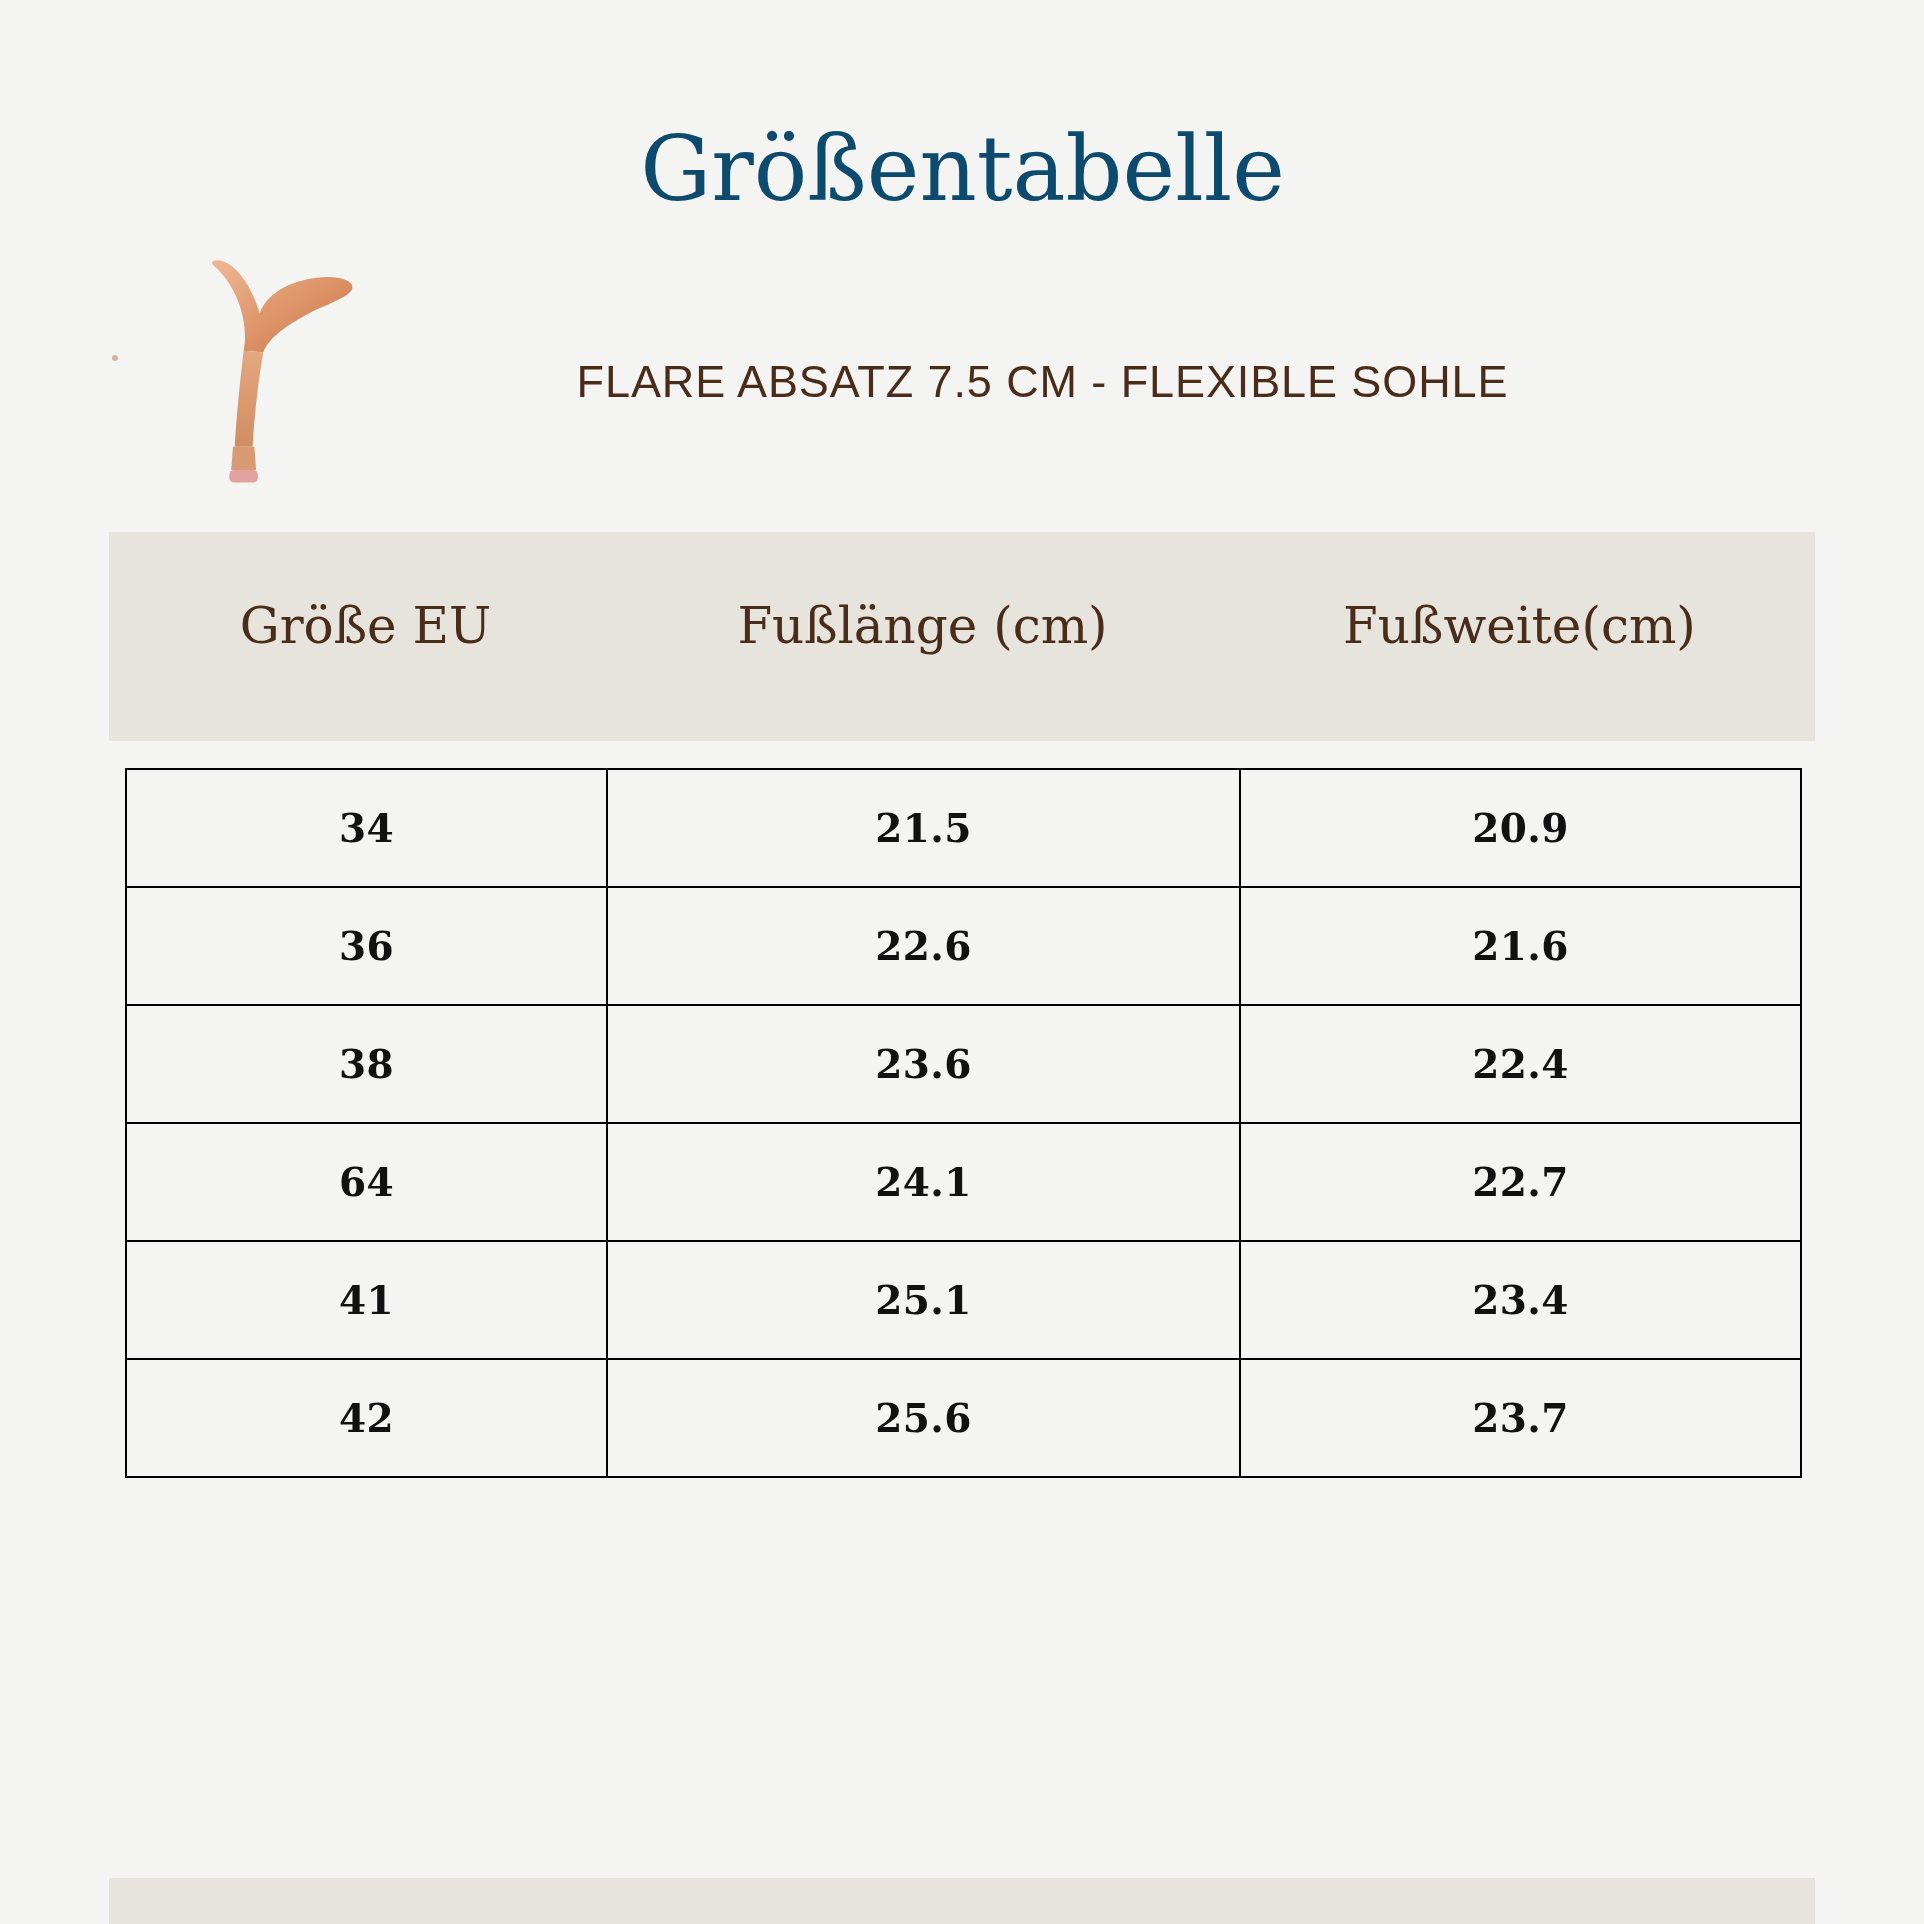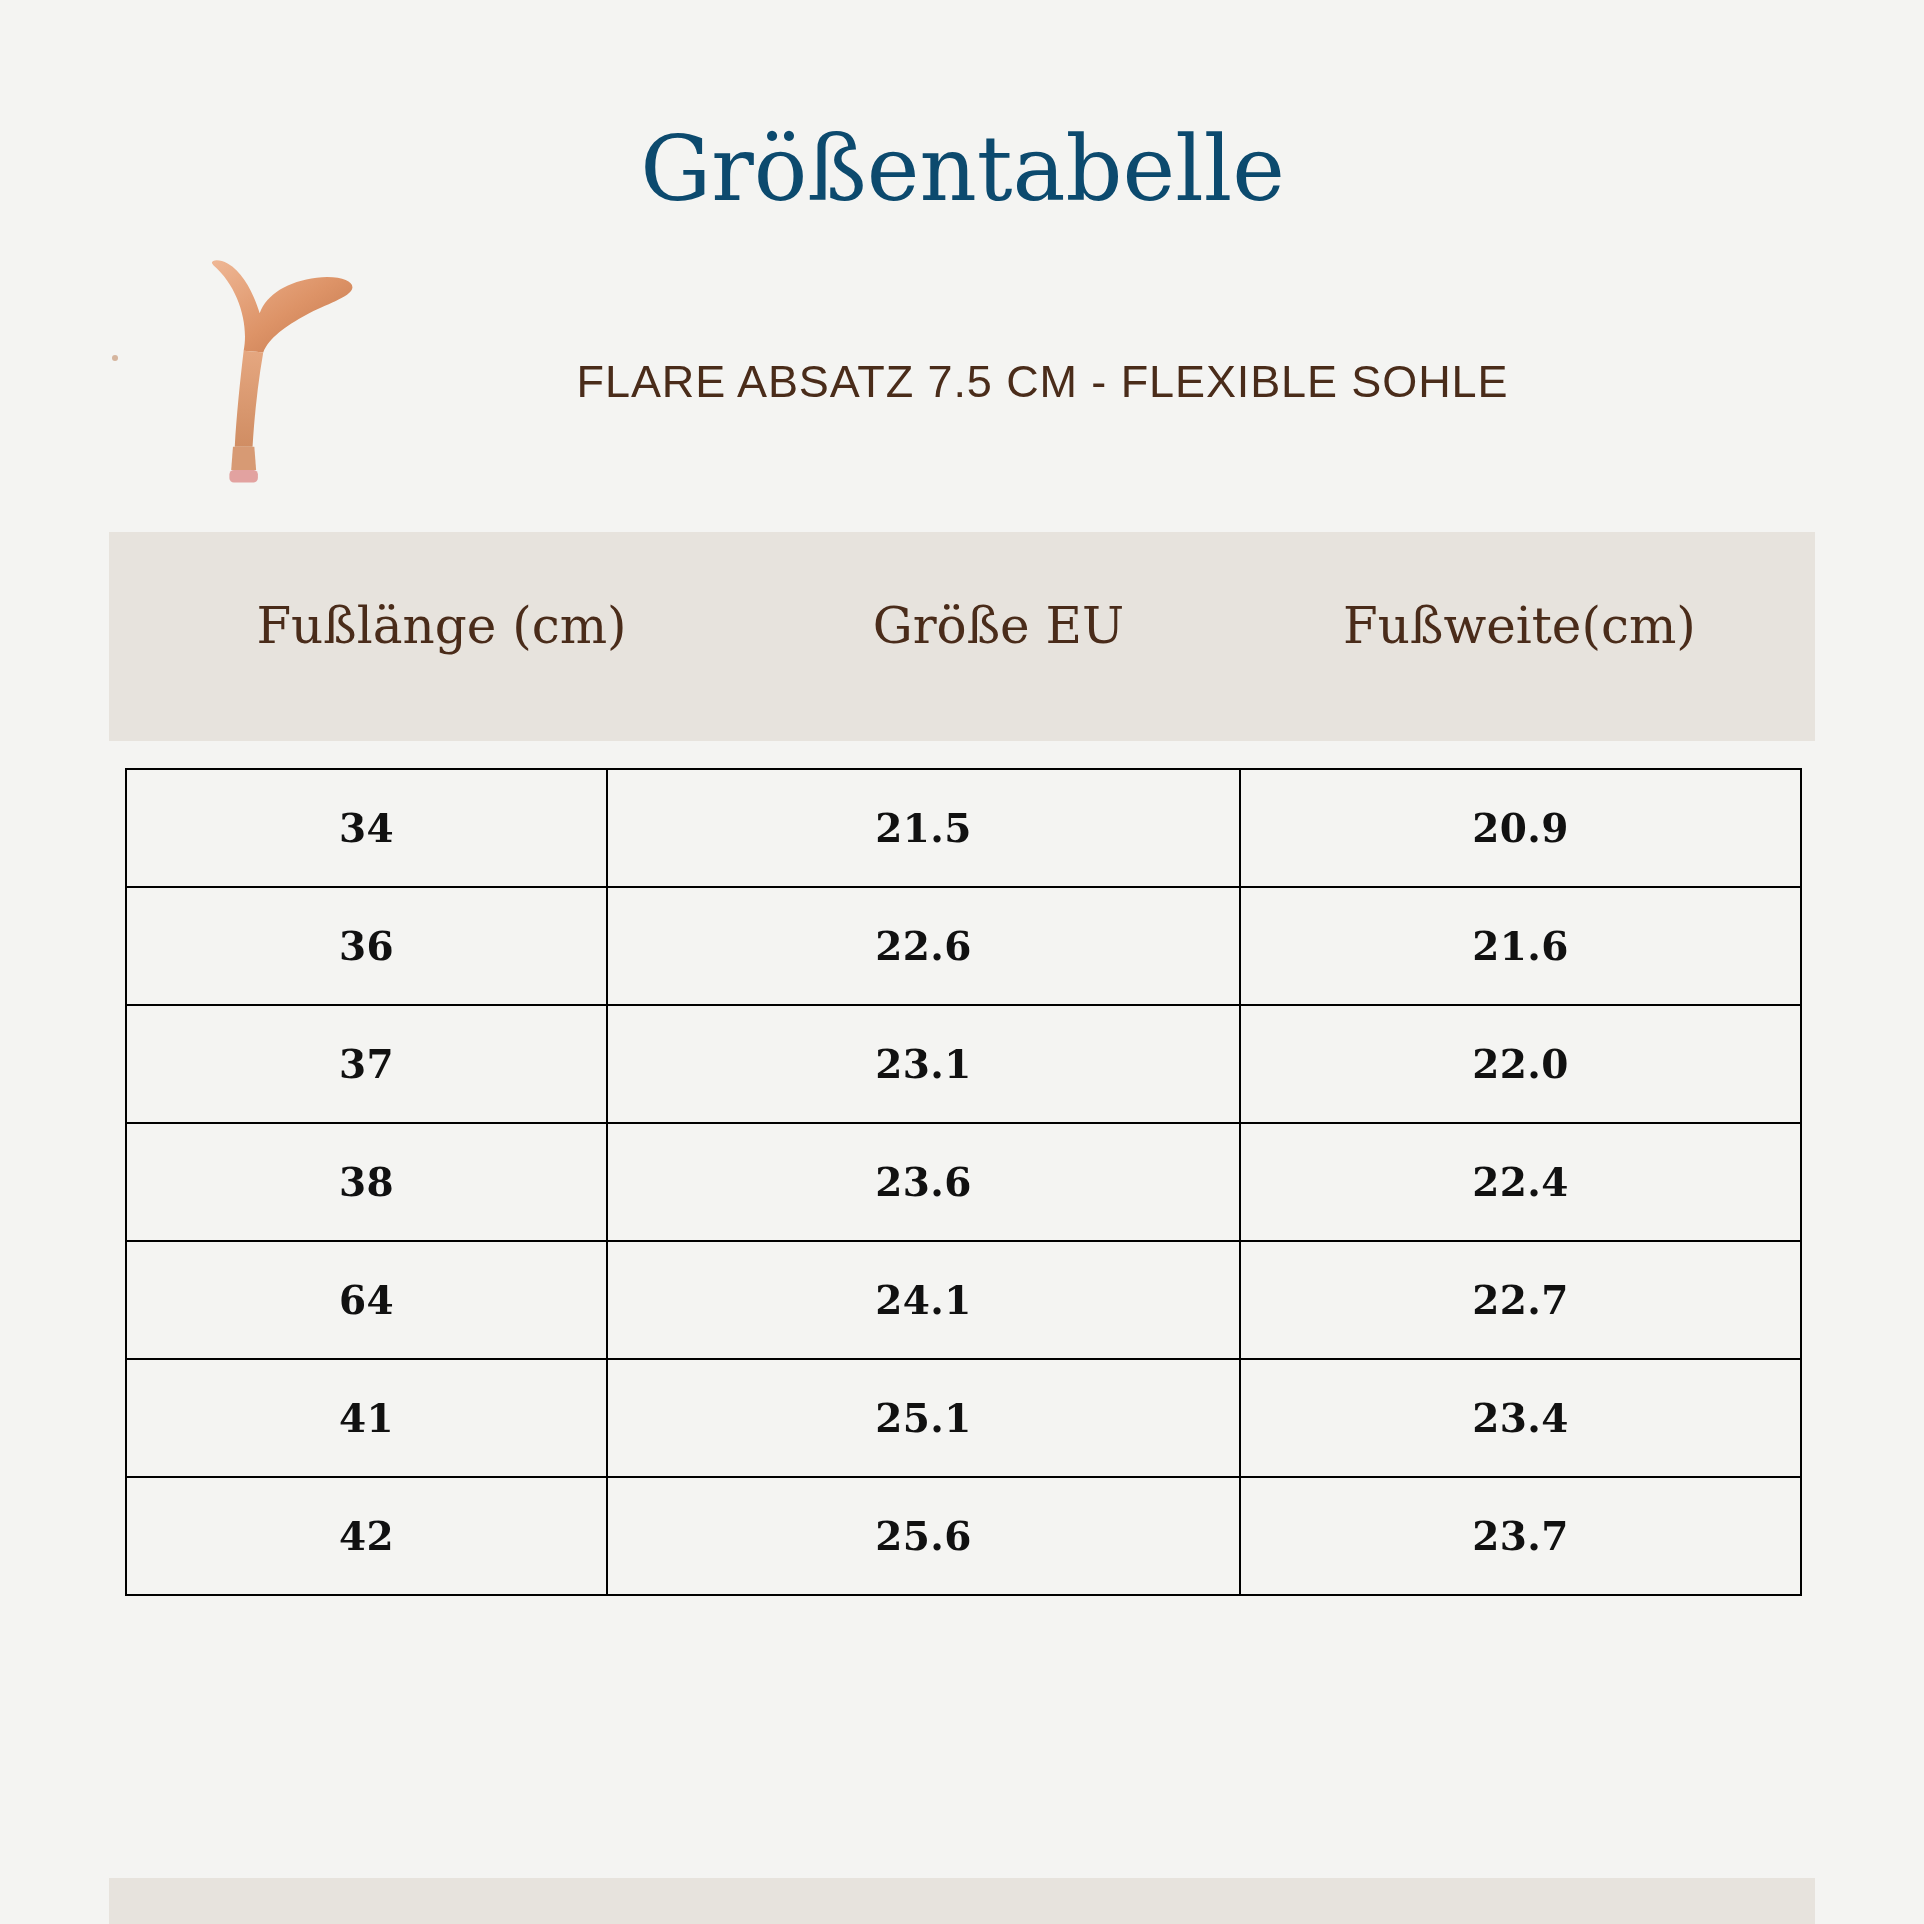--- a/index.html
+++ b/index.html
@@ -164,22 +164,22 @@
       <rect x="42" y="238" width="32" height="14" rx="5" fill="#e2a2a0"></rect>
     </svg>
   </div>
   <div class="tiny-dot"></div>
 
   <div class="subtitle">FLARE ABSATZ 7.5 CM - FLEXIBLE SOHLE</div>
 
   <div class="header-band"></div>
 
   <div class="header-row">
+    <div class="header-cell hc-1">Größe EU</div>
     <div class="header-cell hc-2">Fußlänge (cm)</div>
-    <div class="header-cell hc-1">Größe EU</div>
     <div class="header-cell hc-3">Fußweite(cm)</div>
   </div>
 
   <table class="size-table">
     <colgroup>
       <col class="col-a">
       <col class="col-b">
       <col class="col-c">
     </colgroup>
     <tbody>
@@ -187,25 +187,20 @@
         <td>34</td>
         <td>21.5</td>
         <td>20.9</td>
       </tr>
       <tr>
         <td>36</td>
         <td>22.6</td>
         <td>21.6</td>
       </tr>
       <tr>
-        <td>37</td>
-        <td>23.1</td>
-        <td>22.0</td>
-      </tr>
-      <tr>
         <td>38</td>
         <td>23.6</td>
         <td>22.4</td>
       </tr>
       <tr>
         <td>64</td>
         <td>24.1</td>
         <td>22.7</td>
       </tr>
       <tr>

